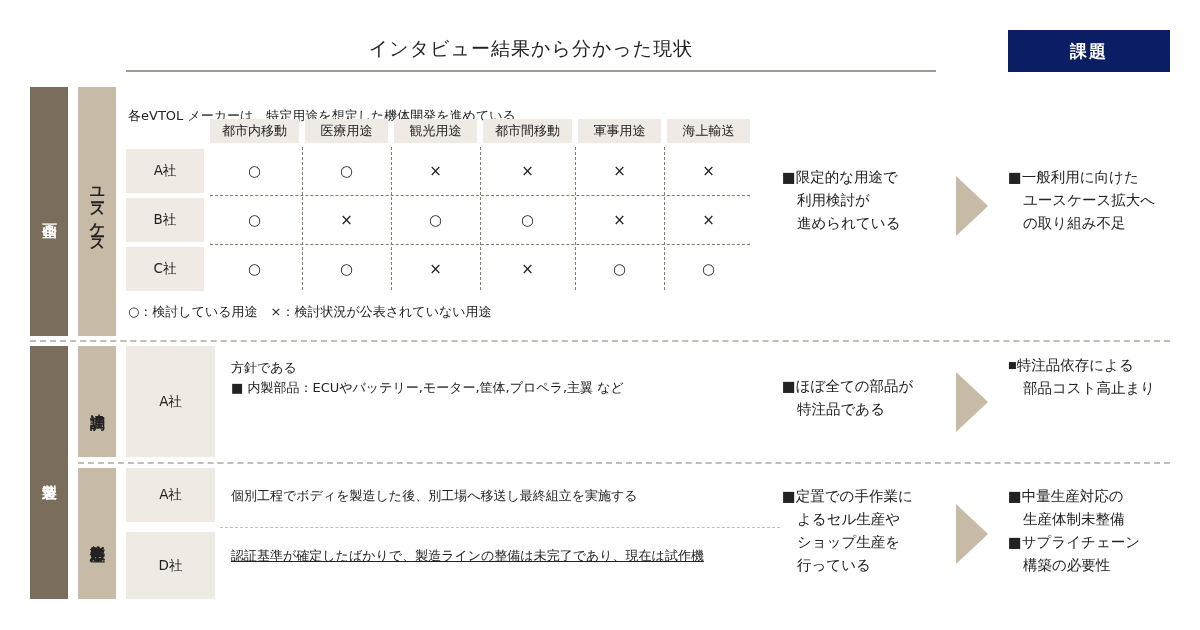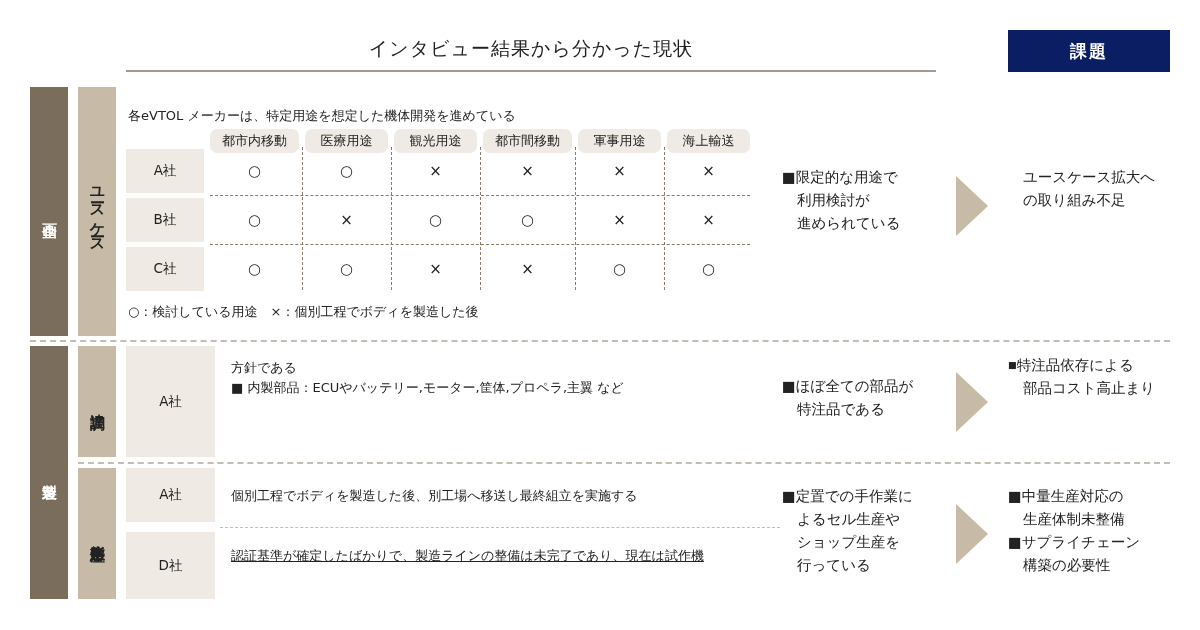--- a/index.html
+++ b/index.html
@@ -9,21 +9,21 @@
 
   .header-title { left: 126px; top: 36px; width: 810px; text-align: center; font-size: 19px; color: #222; letter-spacing: 1px; }
   .header-rule { left: 126px; top: 70px; width: 810px; height: 2px; background: #a29a8e; }
   .issue-badge { left: 1008px; top: 30px; width: 162px; height: 42px; background: #0b1d63; color: #fff; font-size: 17px; font-weight: bold; display: flex; align-items: center; justify-content: center; letter-spacing: 2px; }
 
   .band-dark { background: #7b6d5b; color: #fff; font-weight: bold; font-size: 15px; display: flex; align-items: center; justify-content: center; writing-mode: vertical-rl; text-orientation: upright; letter-spacing: 0px; }
   .band-light { background: #c7bba7; color: #222; font-weight: bold; font-size: 15px; display: flex; align-items: center; justify-content: center; writing-mode: vertical-rl; text-orientation: upright; }
   .cell-bg { background: #efebe4; display: flex; align-items: center; justify-content: center; font-size: 13.5px; color: #222; }
 
   .intro-text { left: 128px; top: 87px; font-size: 13px; margin-top: 20px; }
-  .col-head { top: 129px; height: 24px; font-size: 13px; border-radius: 7px; }
+  .col-head { top: 119px; height: 24px; font-size: 13px; }
   .mark { font-size: 15px; display: flex; align-items: center; justify-content: center; }
   .vline { width: 0; border-left: 1px dashed #8b7b69; }
   .hline { height: 0; border-top: 1px dashed #8b7b69; }
   .sep { height: 0; border-top: 2px dashed #c4bdb3; }
   .legend { left: 128px; top: 303px; font-size: 13px; }
 
   .desc { font-size: 13px; line-height: 20px; }
   .finding { font-size: 14.5px; line-height: 23px; }
   .arrow { width: 0; height: 0; border-top: 30px solid transparent; border-bottom: 30px solid transparent; border-left: 32px solid #c7bba7; }
 </style>
@@ -72,29 +72,30 @@
 <div class="abs mark" style="left:578px;top:198px;width:83px;height:44px;">×</div>
 <div class="abs mark" style="left:667px;top:198px;width:83px;height:44px;">×</div>
 
 <div class="abs mark" style="left:210px;top:247px;width:89px;height:44px;">○</div>
 <div class="abs mark" style="left:305px;top:247px;width:83px;height:44px;">○</div>
 <div class="abs mark" style="left:394px;top:247px;width:83px;height:44px;">×</div>
 <div class="abs mark" style="left:483px;top:247px;width:89px;height:44px;">×</div>
 <div class="abs mark" style="left:578px;top:247px;width:83px;height:44px;">○</div>
 <div class="abs mark" style="left:667px;top:247px;width:83px;height:44px;">○</div>
 
-<div class="abs legend">○：検討している用途　×：個別工程でボディを製造した後</div>
+<div class="abs legend">○：検討している用途　×：検討状況が公表されていない用途</div>
 
 <div class="abs finding" style="left:782px;top:166px;">
   <div>■限定的な用途で</div>
   <div style="padding-left:15px">利用検討が</div>
   <div style="padding-left:15px">進められている</div>
 </div>
 <div class="abs arrow" style="left:956px;top:176px;"></div>
 <div class="abs finding" style="left:1008px;top:166px;">
+  <div>■一般利用に向けた</div>
   <div style="padding-left:15px">ユースケース拡大へ</div>
   <div style="padding-left:15px">の取り組み不足</div>
 </div>
 
 <div class="abs sep" style="left:30px;top:340px;width:1140px;"></div>
 
 <div class="abs band-dark" style="left:30px;top:346px;width:38px;height:253px;">製造</div>
 
 <div class="abs band-light" style="left:78px;top:346px;width:38px;height:111px;">調達</div>
 <div class="abs cell-bg" style="left:126px;top:346px;width:89px;height:111px;">A社</div>

